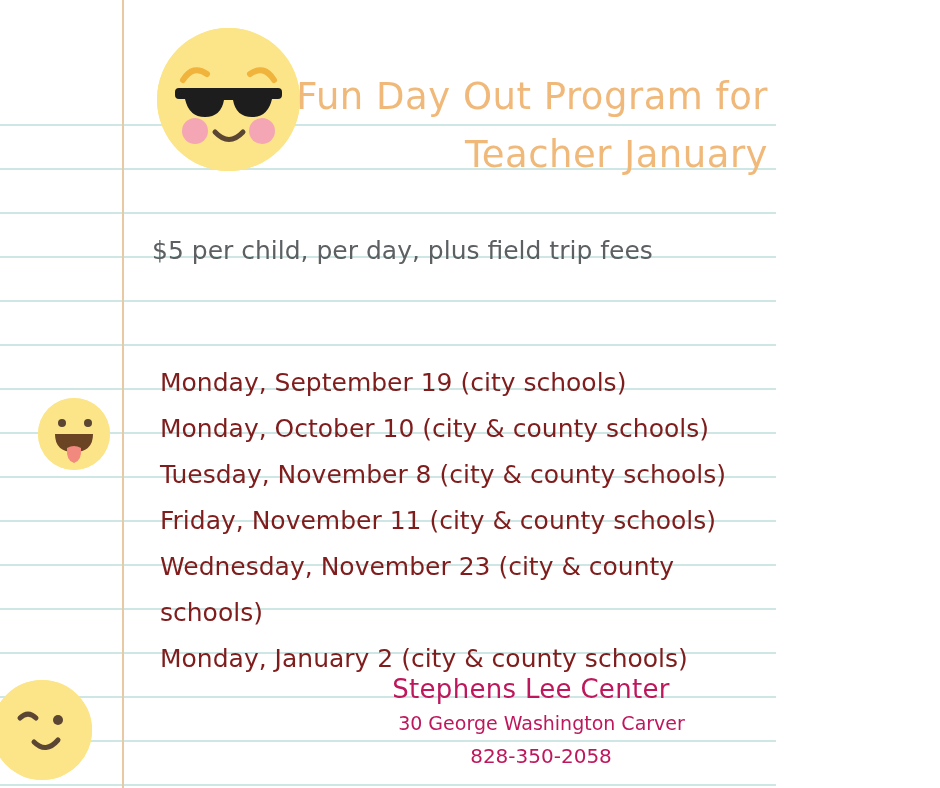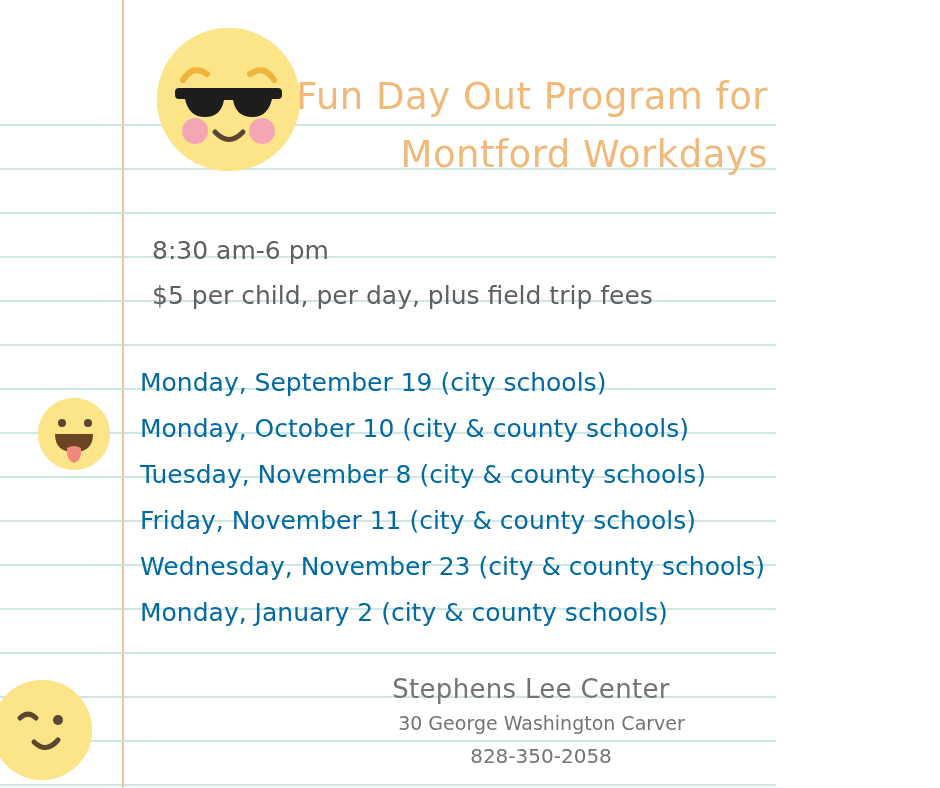--- a/index.html
+++ b/index.html
@@ -66,41 +66,41 @@
     position: absolute;
     left: 152px;
     top: 228px;
     color: #5d6063;
     font-size: 25px;
     line-height: 45px;
     font-weight: 400;
   }
   .dates {
     position: absolute;
-    left: 140px;
+    left: 160px;
     top: 360px;
-    color: #0369a1;
+    color: #7f1d1d;
     font-size: 25px;
     line-height: 46px;
     font-weight: 400;
   }
   .dates .d-2 { }
 
   
   .centers {
     position: absolute;
     left: 122px;
     top: 672px;
     width: 818px;
     display: flex;
   }
   .center-col {
     flex: 1;
     text-align: center;
-    color: #737373;
+    color: #be185d;
   }
   .center-col .c-name {
     font-size: 26px;
     line-height: 34px;
     letter-spacing: 0.3px;
   }
   .center-col .c-addr {
     font-size: 19px;
     line-height: 34px;
     margin-left: 21px;
@@ -205,25 +205,24 @@
     <svg width="100" height="100" viewBox="0 0 100 100">
       <circle cx="50" cy="50" r="50" fill="#fce588"></circle>
       <circle cx="66" cy="40" r="5" fill="#5a4632"></circle>
       <path d="M28 38 q8 -8 16 0" stroke="#5a4632" stroke-width="5" fill="none" stroke-linecap="round"></path>
       <path d="M42 62 q12 12 24 -2" stroke="#5a4632" stroke-width="5" fill="none" stroke-linecap="round"></path>
     </svg>
   </div>
 
   <div class="headline">
     <div>Fun Day Out Program for</div>
-    <div>Montford Workdays</div>
+    <div>Teacher January</div>
   </div>
 
   <div class="info">
-    <div>8:30 am-6 pm</div>
     <div>$5 per child, per day, plus field trip fees</div>
   </div>
 
   <div class="dates">
     <div>Monday, September 19 (city schools)</div>
     <div>Monday, October 10 (city &amp; county schools)</div>
     <div class="d-2">Tuesday, November 8 (city &amp; county schools)</div>
     <div>Friday, November 11 (city &amp; county schools)</div>
     <div>Wednesday, November 23 (city &amp; county schools)</div>
     <div>Monday, January 2 (city &amp; county schools)</div>

